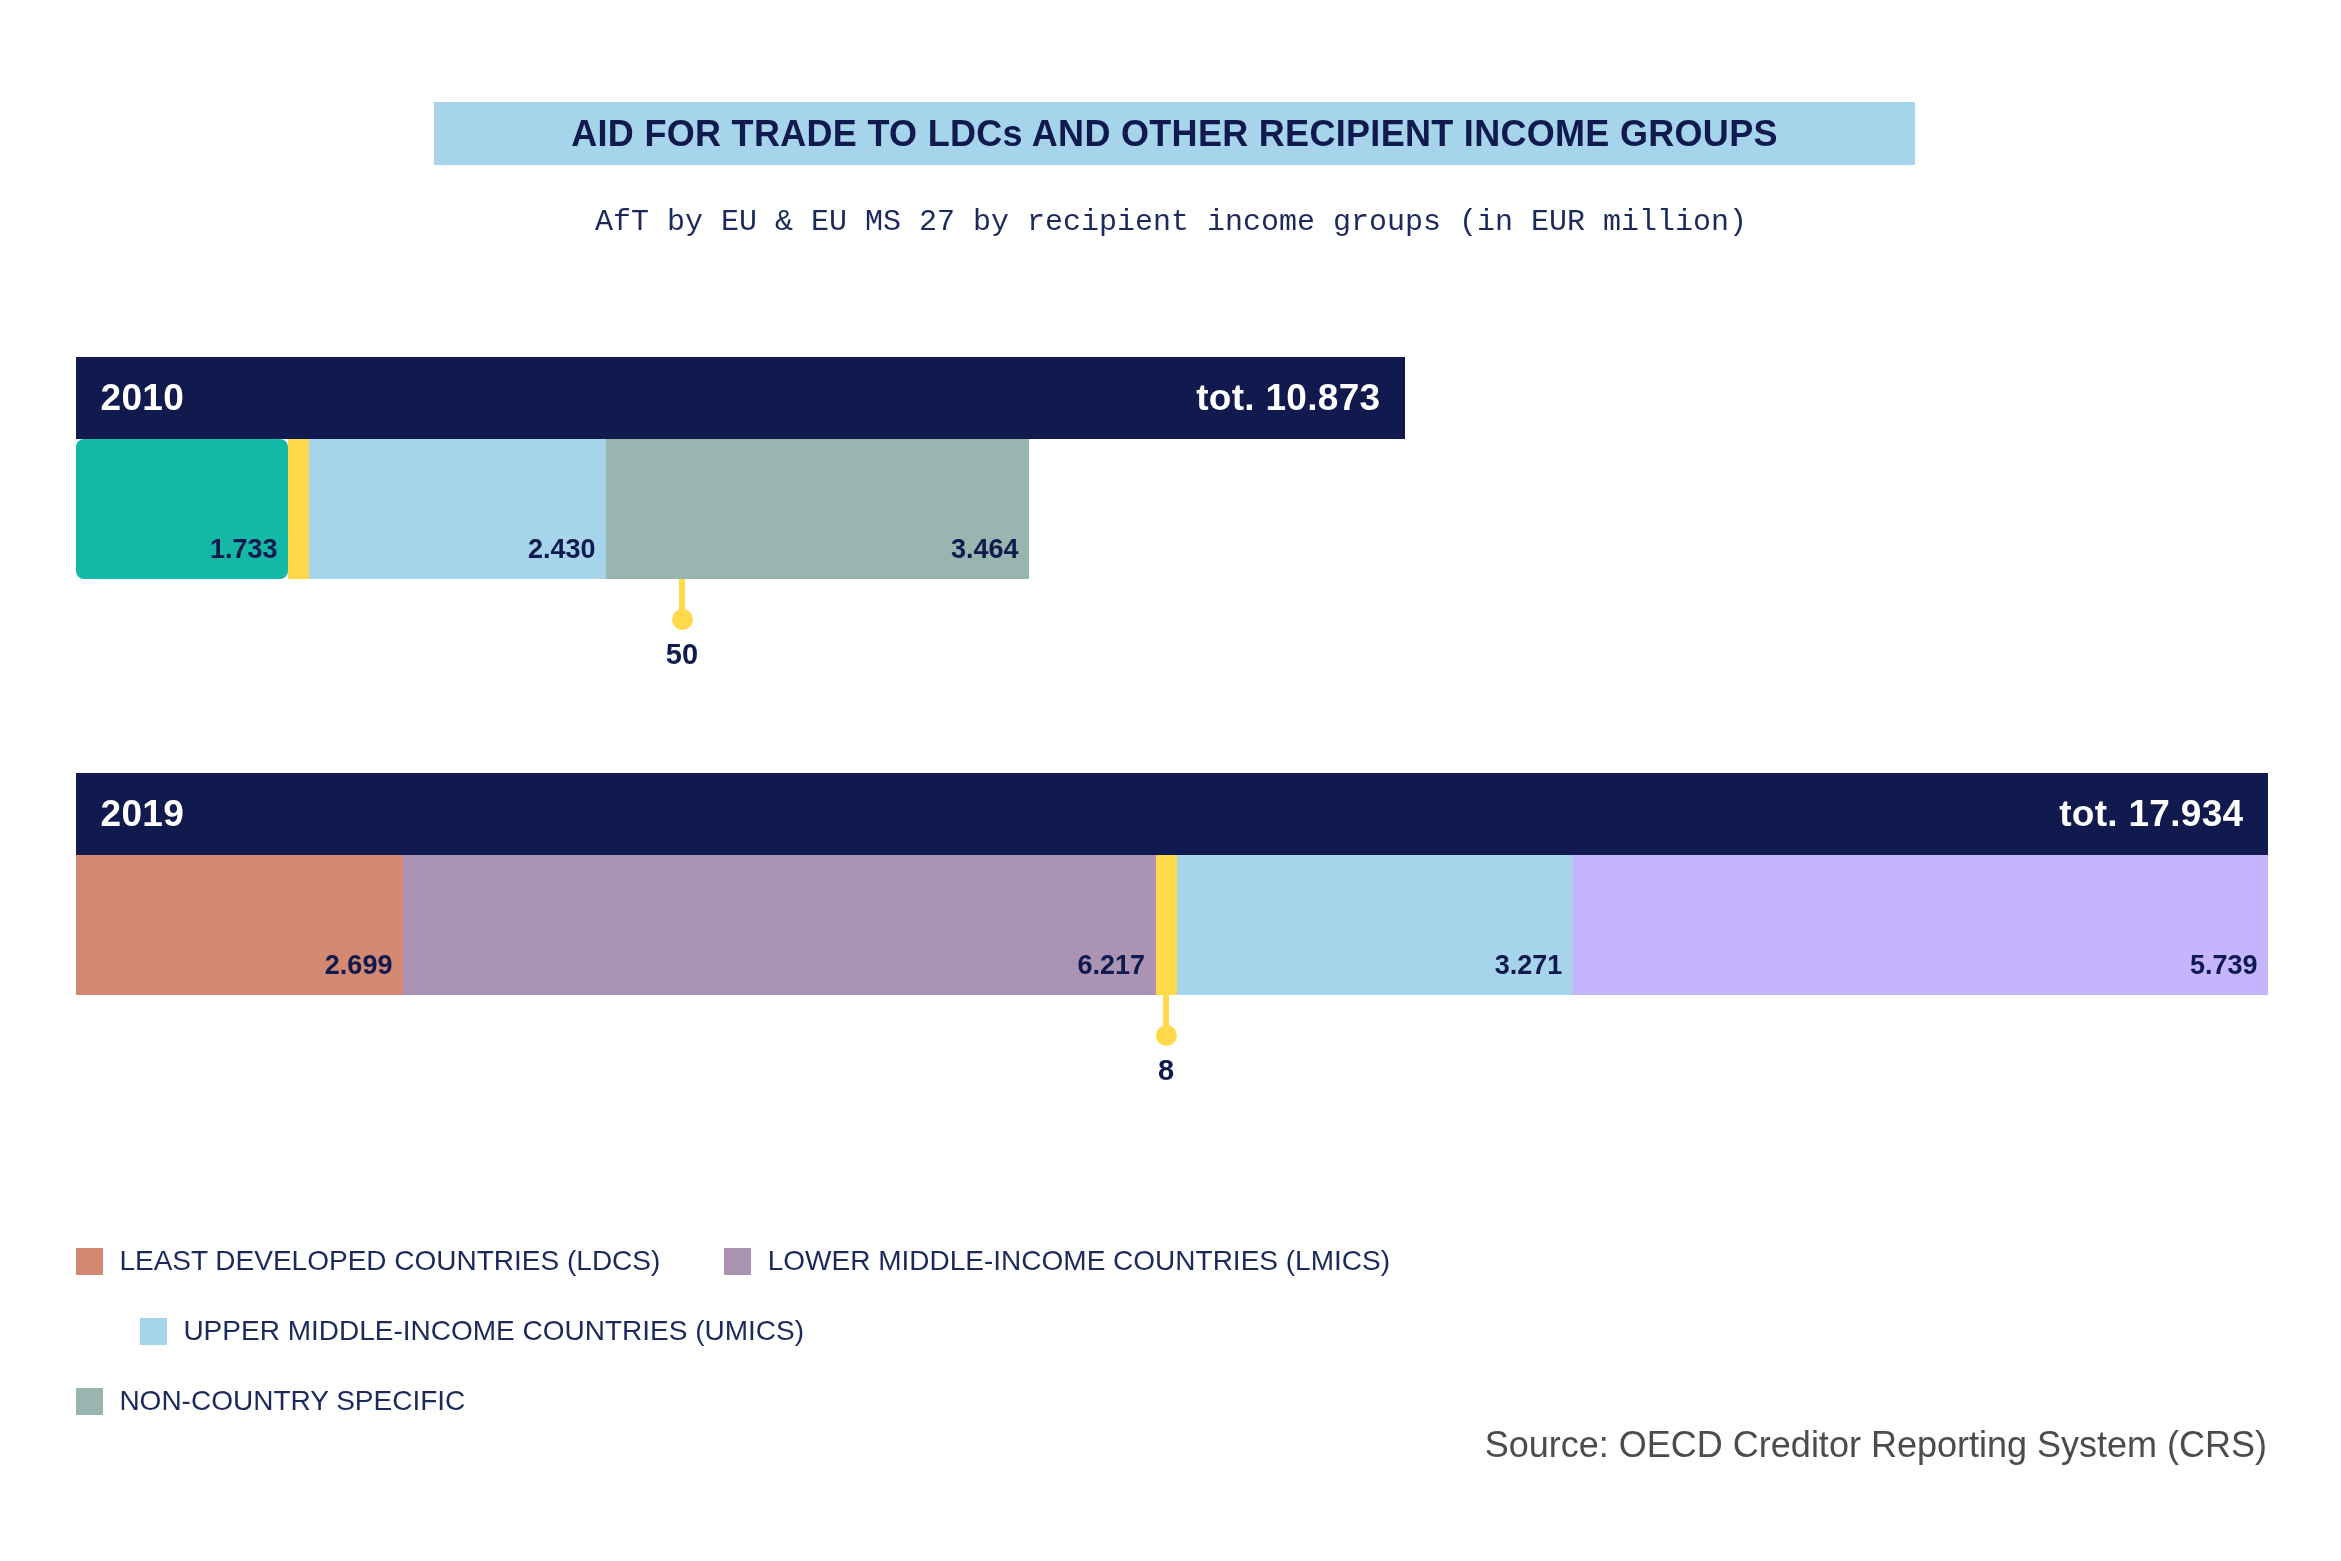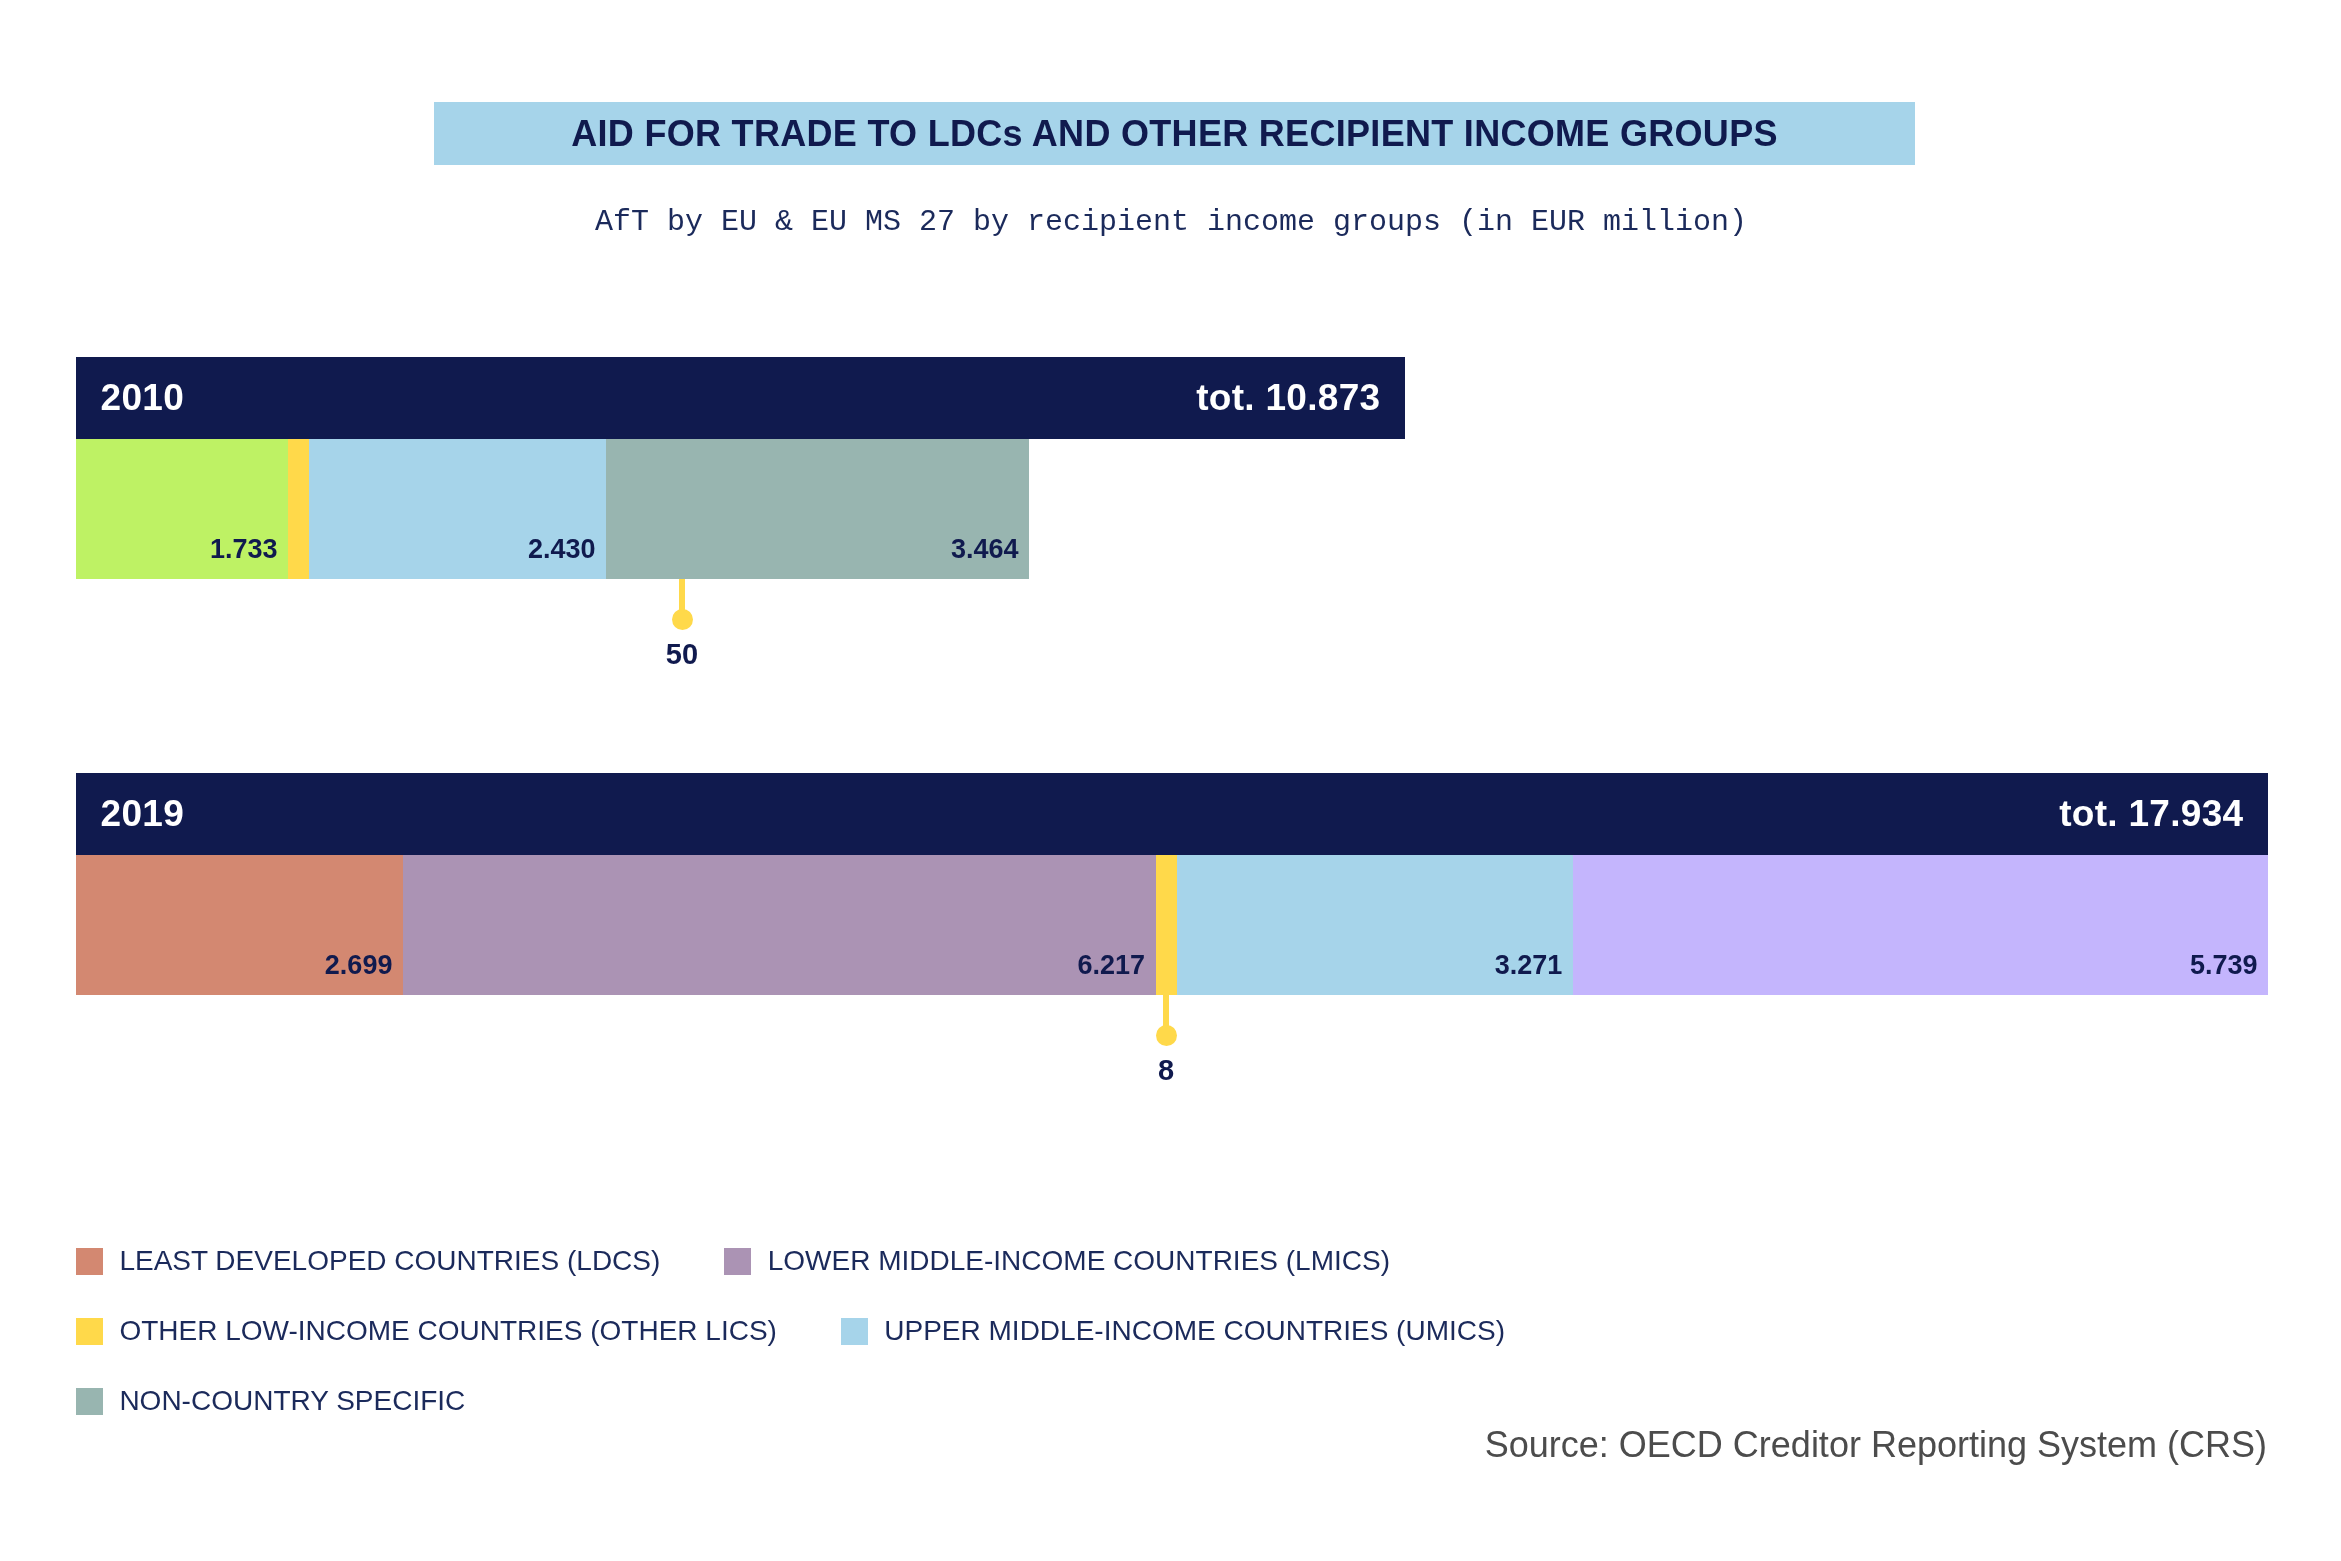--- a/index.html
+++ b/index.html
@@ -189,21 +189,21 @@
   </div>
 
   <div class="subtitle">AfT by EU &amp; EU MS 27 by recipient income groups (in EUR million)</div>
 
   <div class="chart-block" id="block-2010">
     <div class="year-bar" style="width: 1329px;">
       <span class="year-label">2010</span>
       <span class="year-total">tot. 10.873</span>
     </div>
     <div class="stack" id="stack-0" style="width: 1329px;">
-        <div class="seg" style="width: 212px; background: #bef264;">
+        <div class="seg" style="width: 212px; background: #14b8a6; border-radius: 8px;">
           <span class="seg-label">1.733</span>
         </div>
         <div class="seg thin" style="width: 6.1px; background: rgb(255, 217, 74);"></div>
         <div class="callout" style="left: 606px;">
           <span class="stem"></span>
           <span class="dot"></span>
           <span class="callout-label">50</span>
         </div>
         <div class="seg" style="width: 297px; background: rgb(166, 212, 234);">
           <span class="seg-label">2.430</span>
@@ -246,24 +246,20 @@
       <div class="legend-item">
         <span class="legend-swatch" style="background:#d38871"></span>
         <span class="legend-text">LEAST DEVELOPED COUNTRIES (LDCS)</span>
       </div>
       <div class="legend-item gap-a">
         <span class="legend-swatch" style="background:#ab93b4"></span>
         <span class="legend-text">LOWER MIDDLE-INCOME COUNTRIES (LMICS)</span>
       </div>
     </div>
     <div class="legend-row">
-      <div class="legend-item">
-        <span class="legend-swatch" style="background:#ffd94a"></span>
-        <span class="legend-text">OTHER LOW-INCOME COUNTRIES (OTHER LICS)</span>
-      </div>
       <div class="legend-item gap-a">
         <span class="legend-swatch" style="background:#a6d4ea"></span>
         <span class="legend-text">UPPER MIDDLE-INCOME COUNTRIES (UMICS)</span>
       </div>
     </div>
     <div class="legend-row">
       <div class="legend-item">
         <span class="legend-swatch" style="background:#98b5b0"></span>
         <span class="legend-text">NON-COUNTRY SPECIFIC</span>
       </div>

